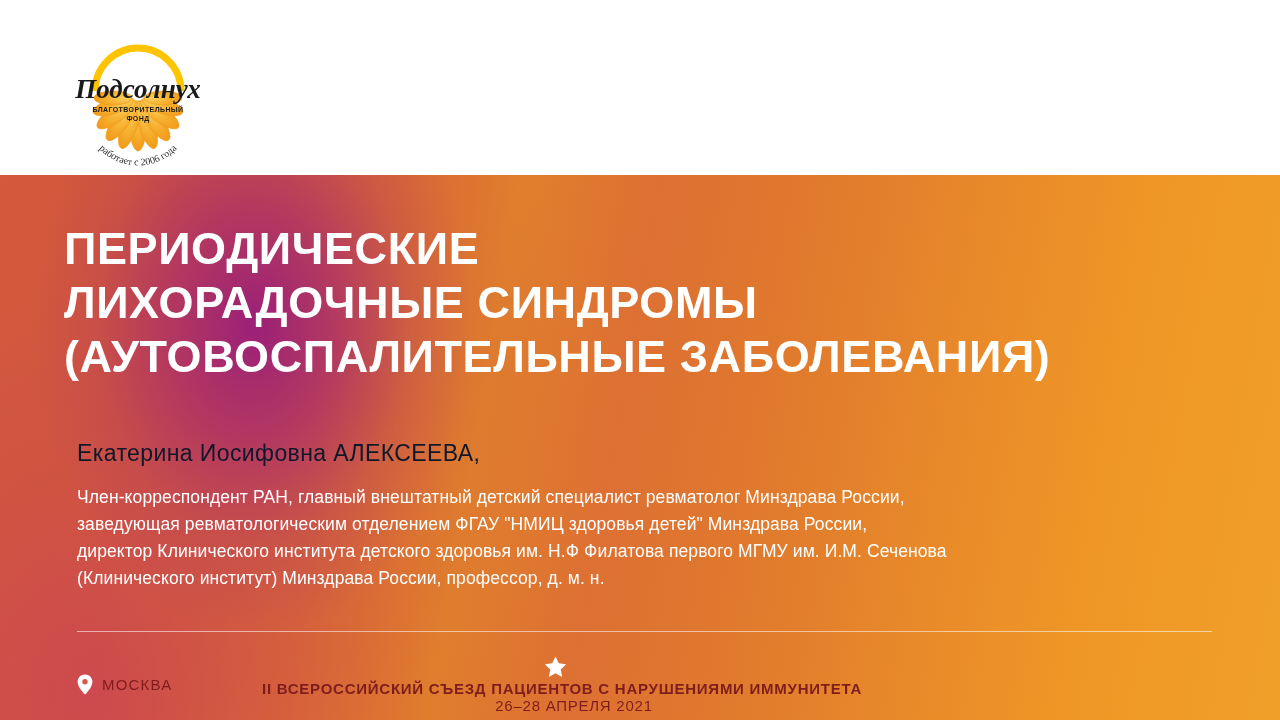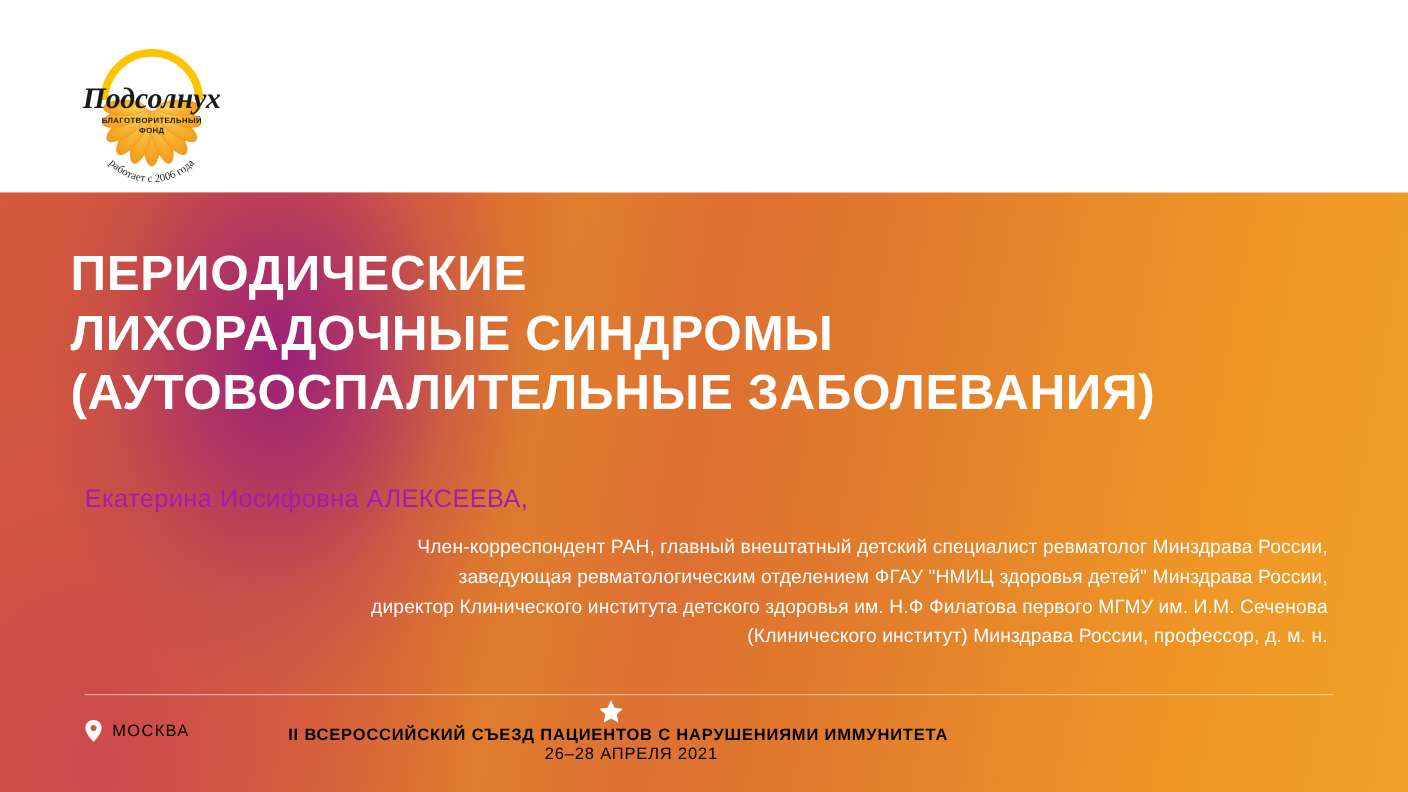--- a/index.html
+++ b/index.html
@@ -68,53 +68,53 @@
     font-weight:bold;
     line-height:54px;
     letter-spacing:0.6px;
     white-space:pre-line;
   }
 
   
   .presenter-name {
     position:absolute;
     left:77px; top:440px;
-    color:#a21caf;
+    color:#0f172a;
     font-size:23px;
     font-weight:400;
     letter-spacing:0.4px;
   }
   .affiliation {
     position:absolute;
     left:77px; top:484px;
     width:1130px;
     color:#ffffff;
     font-size:17.5px;
     font-weight:400;
     line-height:27px;
     letter-spacing:0.1px;
   }
-  .affiliation div { white-space:nowrap;text-align:right; }
+  .affiliation div { white-space:nowrap; }
 
   
   .divider {
     position:absolute;
     left:77px; top:631px;
     width:1135px; height:1px;
     background:rgba(255,255,255,0.55);
   }
 
   
   .footer {
     position:absolute;
-    left:77px; top:648px;
+    left:77px; top:668px;
     width:1135px; height:32px;
     display:flex;
     align-items:center;
-    color:#000000;
+    color:#7f1d1d;
   }
   .f-city {
     display:flex; align-items:center;
     width:185px;
   }
   .f-city .lbl {
     font-size:15px;
     letter-spacing:1.2px;
     margin-left:9px;
   }

